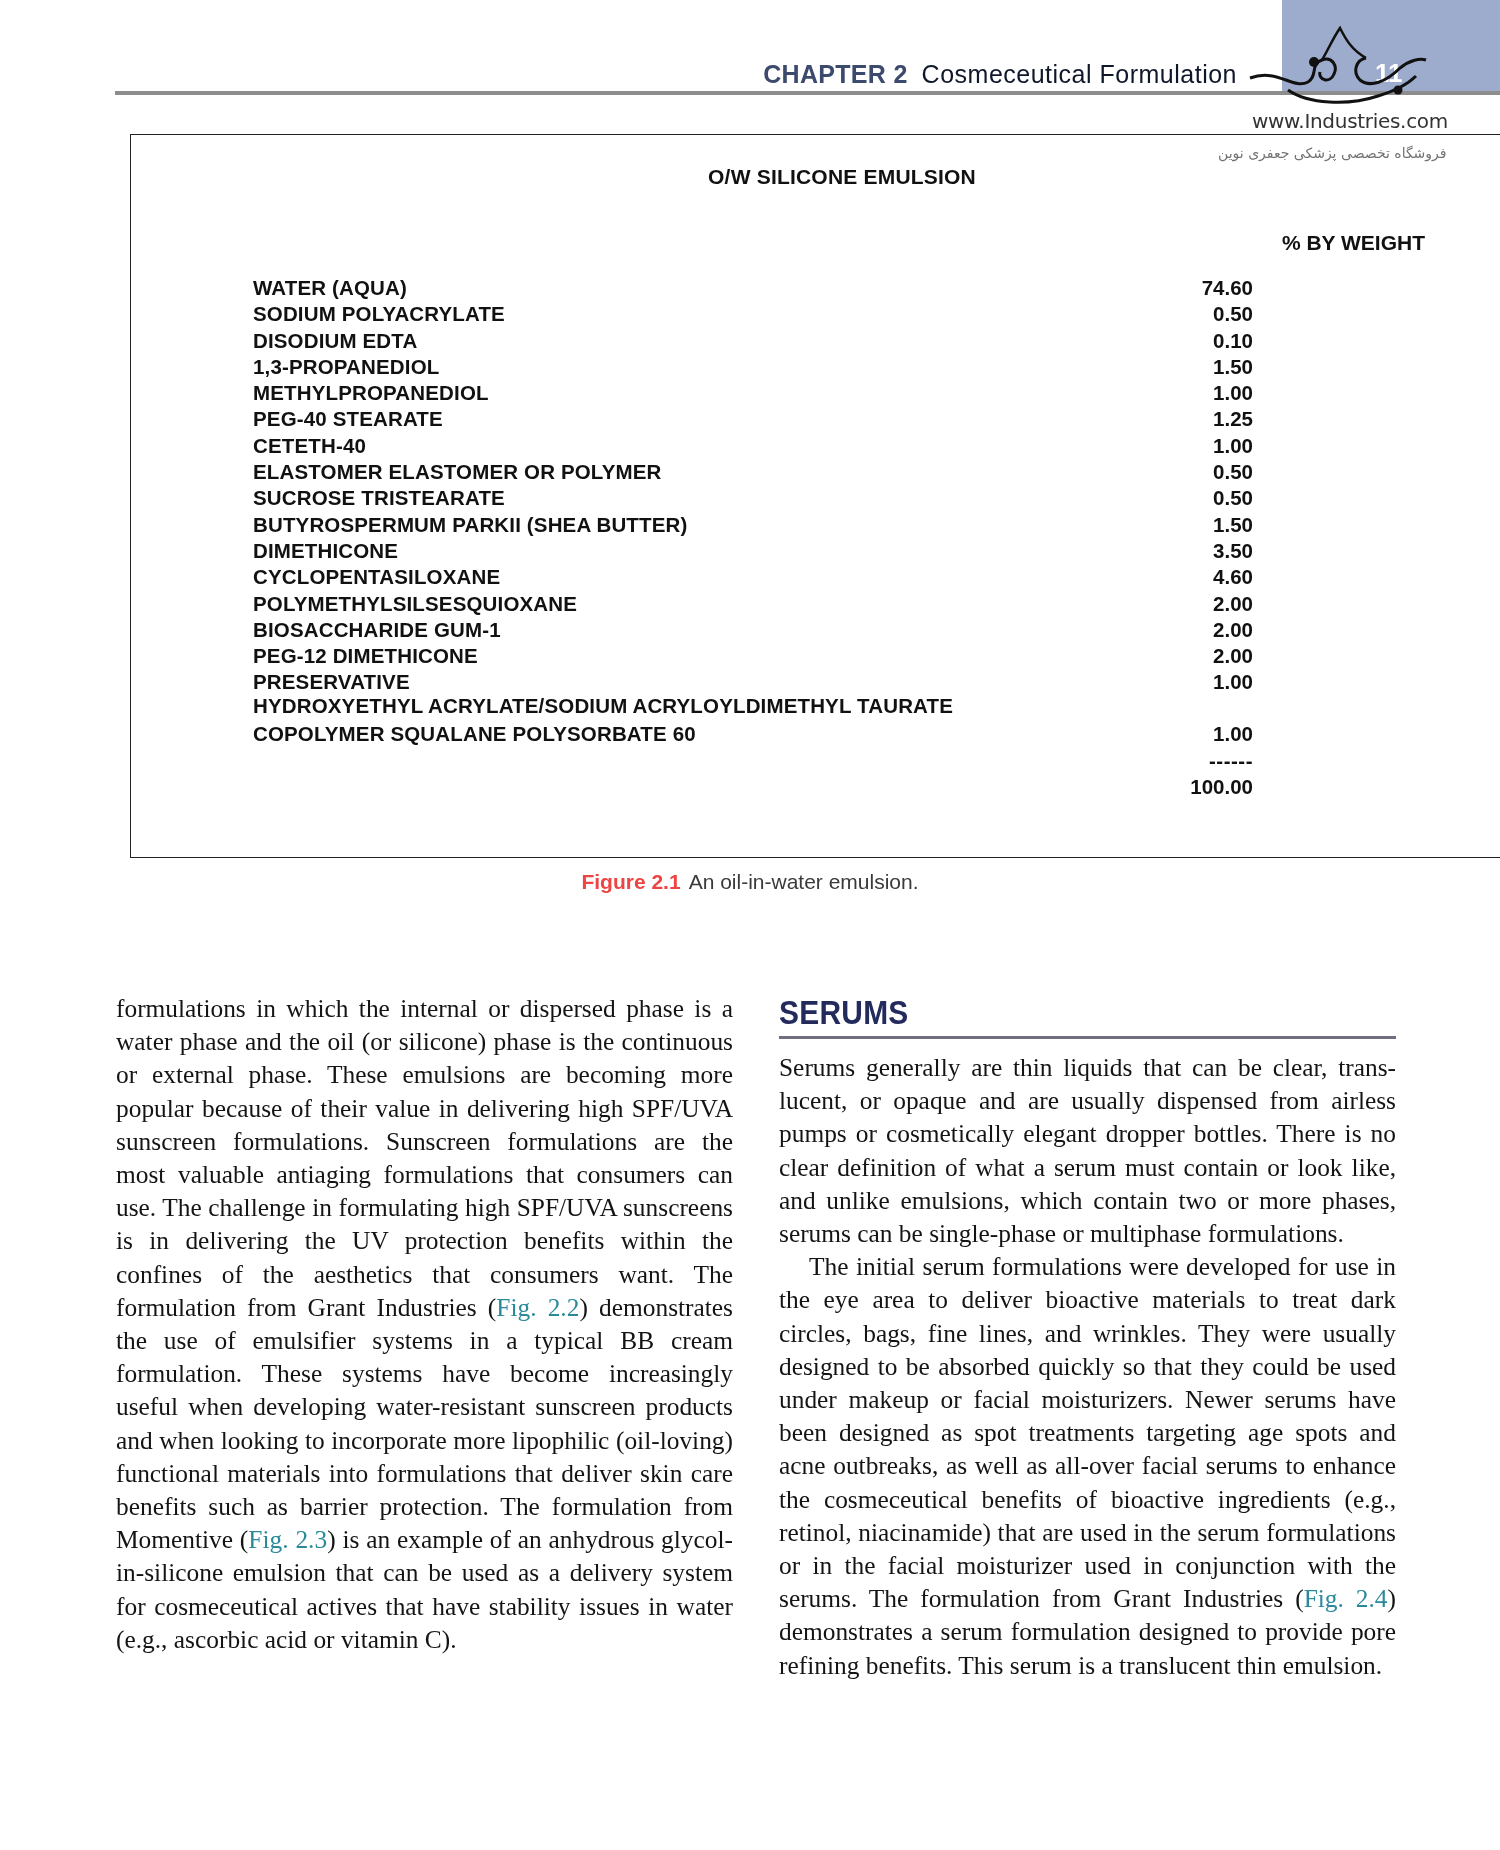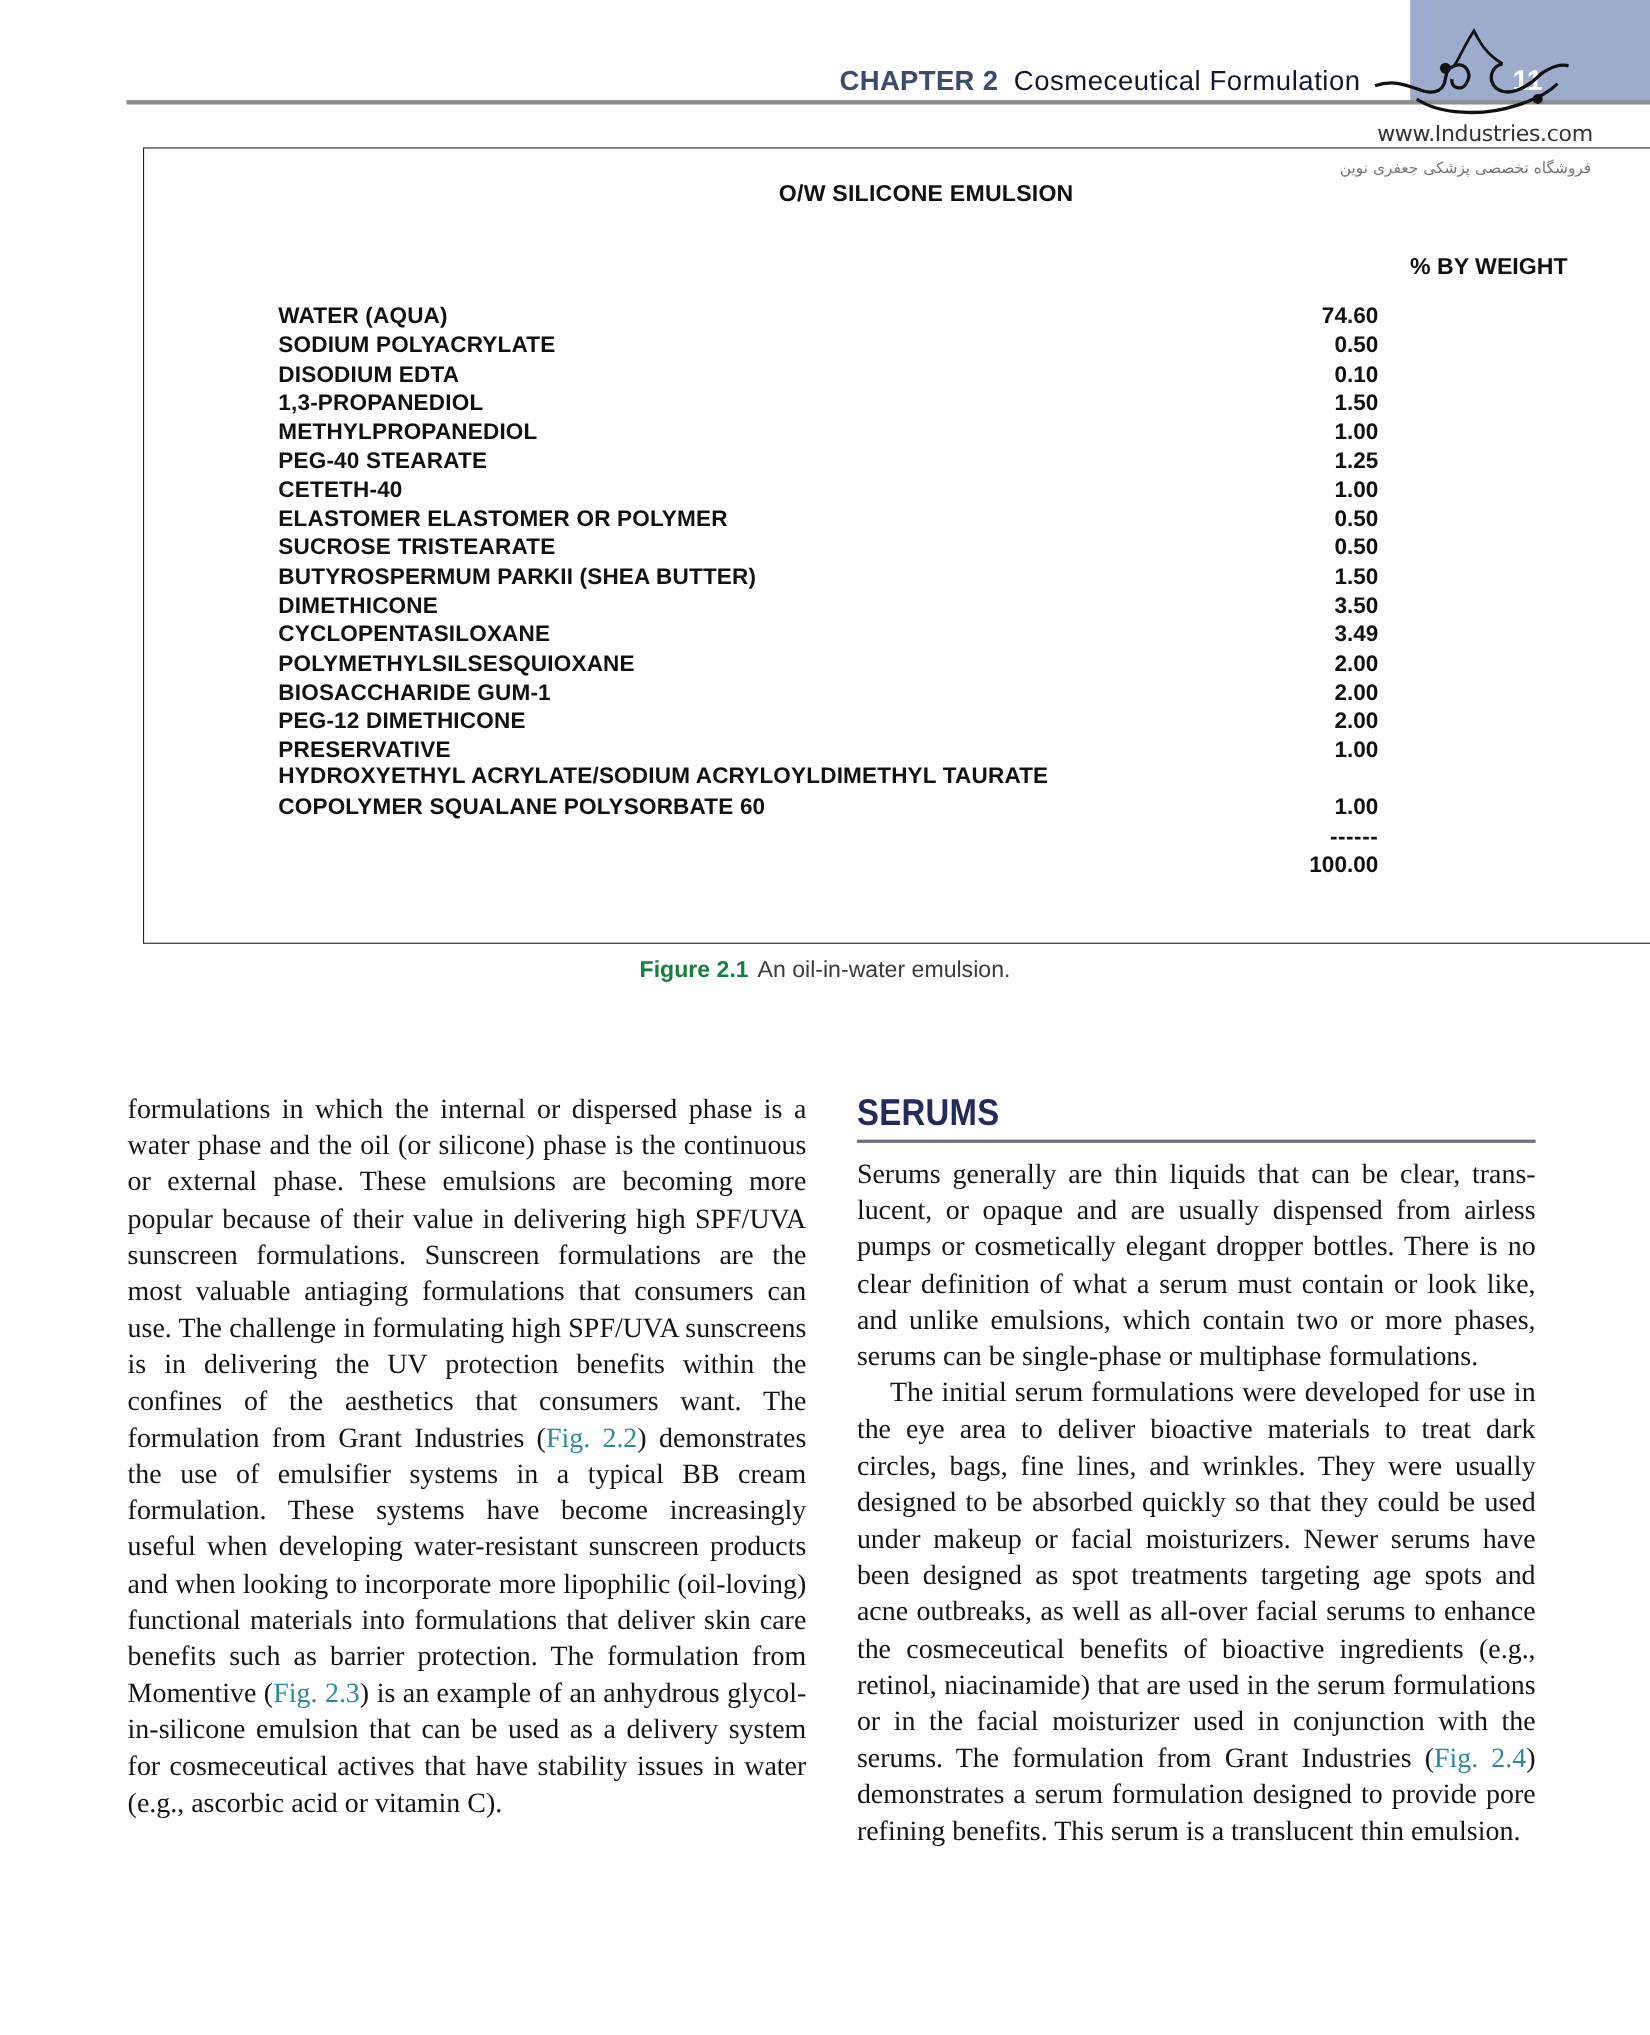--- a/index.html
+++ b/index.html
@@ -20,21 +20,21 @@
   .fig-title { position: absolute; left: 0; right: 0; top: 30px; text-align: center; font-weight: bold; font-size: 21px; letter-spacing: 0.2px; }
   .fig-colhead { position: absolute; right: 128px; top: 96px; font-weight: bold; font-size: 21px; }
   .ingredients { position: absolute; left: 122px; top: 140px; width: 1000px; }
   .ing-row { position: relative; height: 26.3px; font-weight: bold; font-size: 20.5px; line-height: 26px; }
   .ing-row .name { position: absolute; left: 0; top: 0; white-space: nowrap; letter-spacing: 0.15px; }
   .ing-row .val { position: absolute; right: 0; top: 0; text-align: right; }
   .ing-row.tall { height: 27.5px; }
   .ing-row.dash .val { letter-spacing: 0.5px; }
 
   .fig-caption { position: absolute; left: 0; width: 1500px; top: 870px; text-align: center; font-size: 21px; color: #3a3a3a; }
-  .fig-caption .lbl { font-weight: bold; color: #15803d; margin-right: 8px; }
+  .fig-caption .lbl { font-weight: bold; color: #ef4444; margin-right: 8px; }
 
   .col { position: absolute; top: 992px; width: 617px; font-family: "Liberation Serif", serif; font-size: 25.4px; line-height: 33.2px; color: #141414; text-align: justify; hyphens: manual; }
   .col-left { left: 116px; }
   .col-right { left: 779px; }
   .col p { margin: 0; }
   .col p.indent { text-indent: 30px; }
   .link { color: #2a8a9a; }
 
   .section-head { font-family: "Liberation Sans", sans-serif; font-weight: bold; font-size: 34px; color: #232a5c; line-height: 40px; margin: 0 0 4px 0; letter-spacing: 0.3px; transform: scaleX(0.88); transform-origin: left; }
   .section-rule { height: 3px; background: #6f6f80; margin-bottom: 12px; }
@@ -103,21 +103,21 @@
     <div class="ing-row">
         <span class="name">BUTYROSPERMUM PARKII (SHEA BUTTER)</span>
         <span class="val">1.50</span>
       </div>
     <div class="ing-row">
         <span class="name">DIMETHICONE</span>
         <span class="val">3.50</span>
       </div>
     <div class="ing-row">
         <span class="name">CYCLOPENTASILOXANE</span>
-        <span class="val">3.49</span>
+        <span class="val">4.60</span>
       </div>
     <div class="ing-row">
         <span class="name">POLYMETHYLSILSESQUIOXANE</span>
         <span class="val">2.00</span>
       </div>
     <div class="ing-row">
         <span class="name">BIOSACCHARIDE GUM-1</span>
         <span class="val">2.00</span>
       </div>
     <div class="ing-row">

